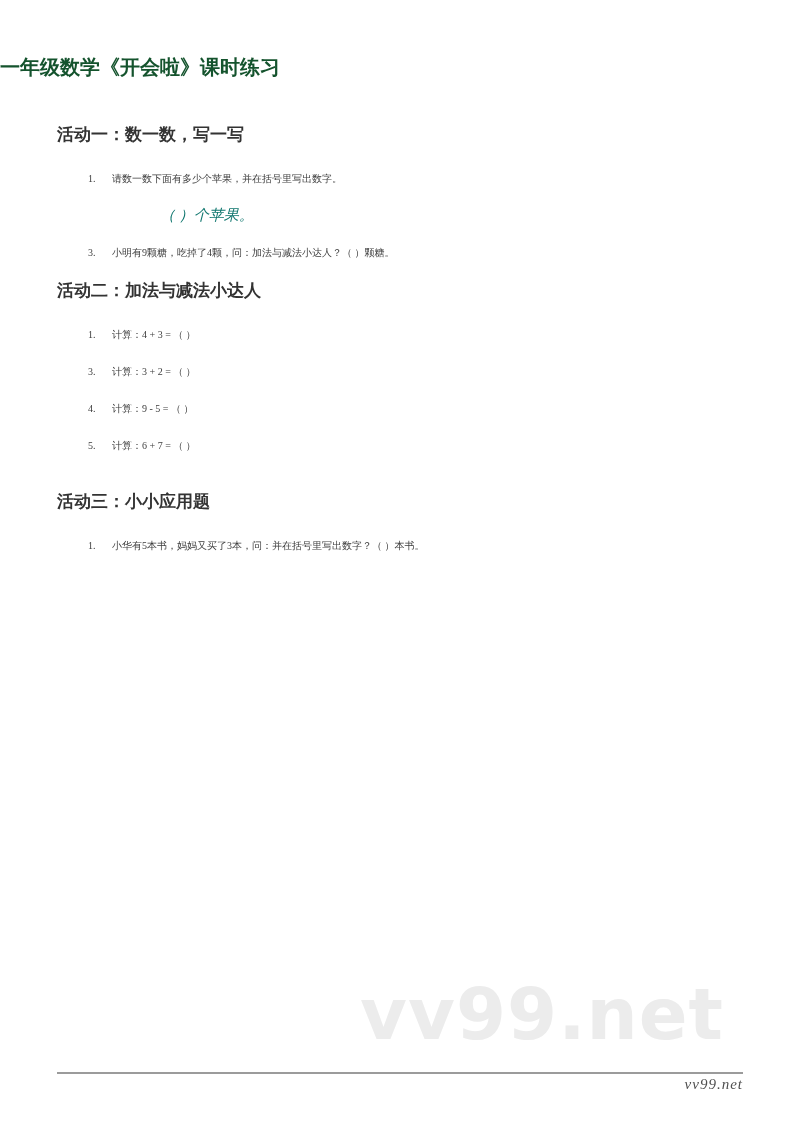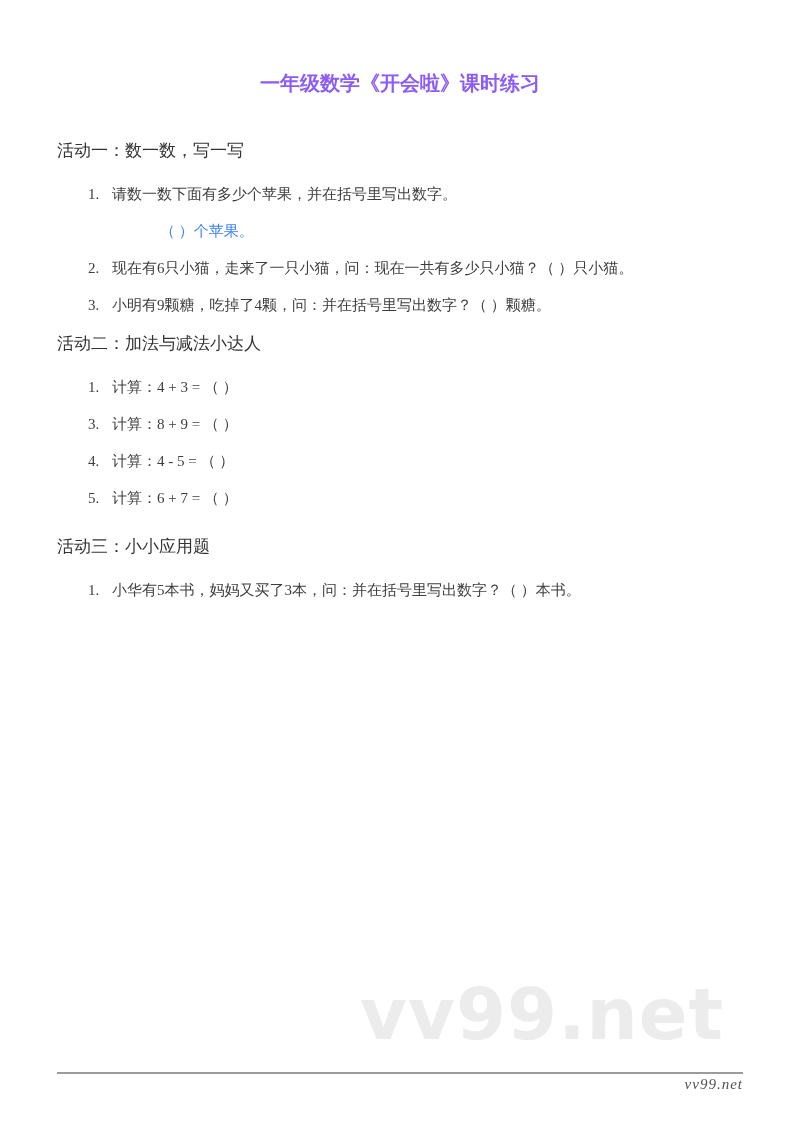--- a/index.html
+++ b/index.html
@@ -6,59 +6,59 @@
   html, body { width: 800px; height: 1130px; background: #ffffff; }
   body {
     position: relative;
     overflow: hidden;
     font-family: "Liberation Serif", "DejaVu Serif", serif;
     color: #3a3a3a;
   }
   .page { position: relative; width: 800px; height: 1130px; }
 
   .title {
-    padding-top: 68px;
-    text-align: center;
+    padding-top: 52px;
     font-size: 20px;
     font-weight: bold;
-    color: #8b5cf6;
+    color: #14532d;
     line-height: 30px;
   }
 
   .heading {
     margin-left: 57px;
     font-size: 17px;
-    font-weight: normal;
+    font-weight: bold;
     color: #333333;
     line-height: 22px;
   }
   .heading.h1 { margin-top: 42px; }
   .heading.h2 { margin-top: 16px; }
-  .heading.h3 { margin-top: 28px; }
+  .heading.h3 { margin-top: 36px; }
 
   .item {
     margin-left: 88px;
     margin-right: 40px;
-    font-size: 15px;
+    font-size: 10px;
     line-height: 19px;
     margin-bottom: 18px;
     color: #3d3d3d;
   }
   .item .num {
     display: inline-block;
     min-width: 14px;
     margin-right: 10px;
   }
   .first-after-heading { margin-top: 23px; }
   .subline {
     margin-left: 160px;
     font-size: 15px;
     line-height: 19px;
     margin-bottom: 18px;
-    color: #3b82f6;
+    color: #0f766e;
+    font-style: italic;
   }
 
   .watermark {
     position: absolute;
     top: 978px;
     right: 76px;
     font-family: "DejaVu Sans", "Liberation Sans", sans-serif;
     font-weight: bold;
     font-size: 72px;
     letter-spacing: 1px;
@@ -90,40 +90,37 @@
   <h1 class="title">一年级数学《开会啦》课时练习</h1>
 
   <section>
     <h2 class="heading h1">活动一：数一数，写一写</h2>
 
     <div class="item first-after-heading">
       <span class="num">1.</span><span class="txt">请数一数下面有多少个苹果，并在括号里写出数字。</span>
     </div>
     <div class="subline">（ ）个苹果。</div>
 
-    <div class="item">
-      <span class="num">2.</span><span class="txt">现在有6只小猫，走来了一只小猫，问：现在一共有多少只小猫？（ ）只小猫。</span>
-    </div>
 
     <div class="item">
-      <span class="num">3.</span><span class="txt">小明有9颗糖，吃掉了4颗，问：并在括号里写出数字？（ ）颗糖。</span>
+      <span class="num">3.</span><span class="txt">小明有9颗糖，吃掉了4颗，问：加法与减法小达人？（ ）颗糖。</span>
     </div>
   </section>
 
   <section>
     <h2 class="heading h2">活动二：加法与减法小达人</h2>
 
     <div class="item first-after-heading">
       <span class="num">1.</span><span class="txt">计算：4 + 3 = （ ）</span>
     </div>
     <div class="item">
-      <span class="num">3.</span><span class="txt">计算：8 + 9 = （ ）</span>
+      <span class="num">3.</span><span class="txt">计算：3 + 2 = （ ）</span>
     </div>
     <div class="item">
-      <span class="num">4.</span><span class="txt">计算：4 - 5 = （ ）</span>
+      <span class="num">4.</span><span class="txt">计算：9 - 5 = （ ）</span>
     </div>
     <div class="item">
       <span class="num">5.</span><span class="txt">计算：6 + 7 = （ ）</span>
     </div>
   </section>
 
   <section>
     <h2 class="heading h3">活动三：小小应用题</h2>
 
     <div class="item first-after-heading">

